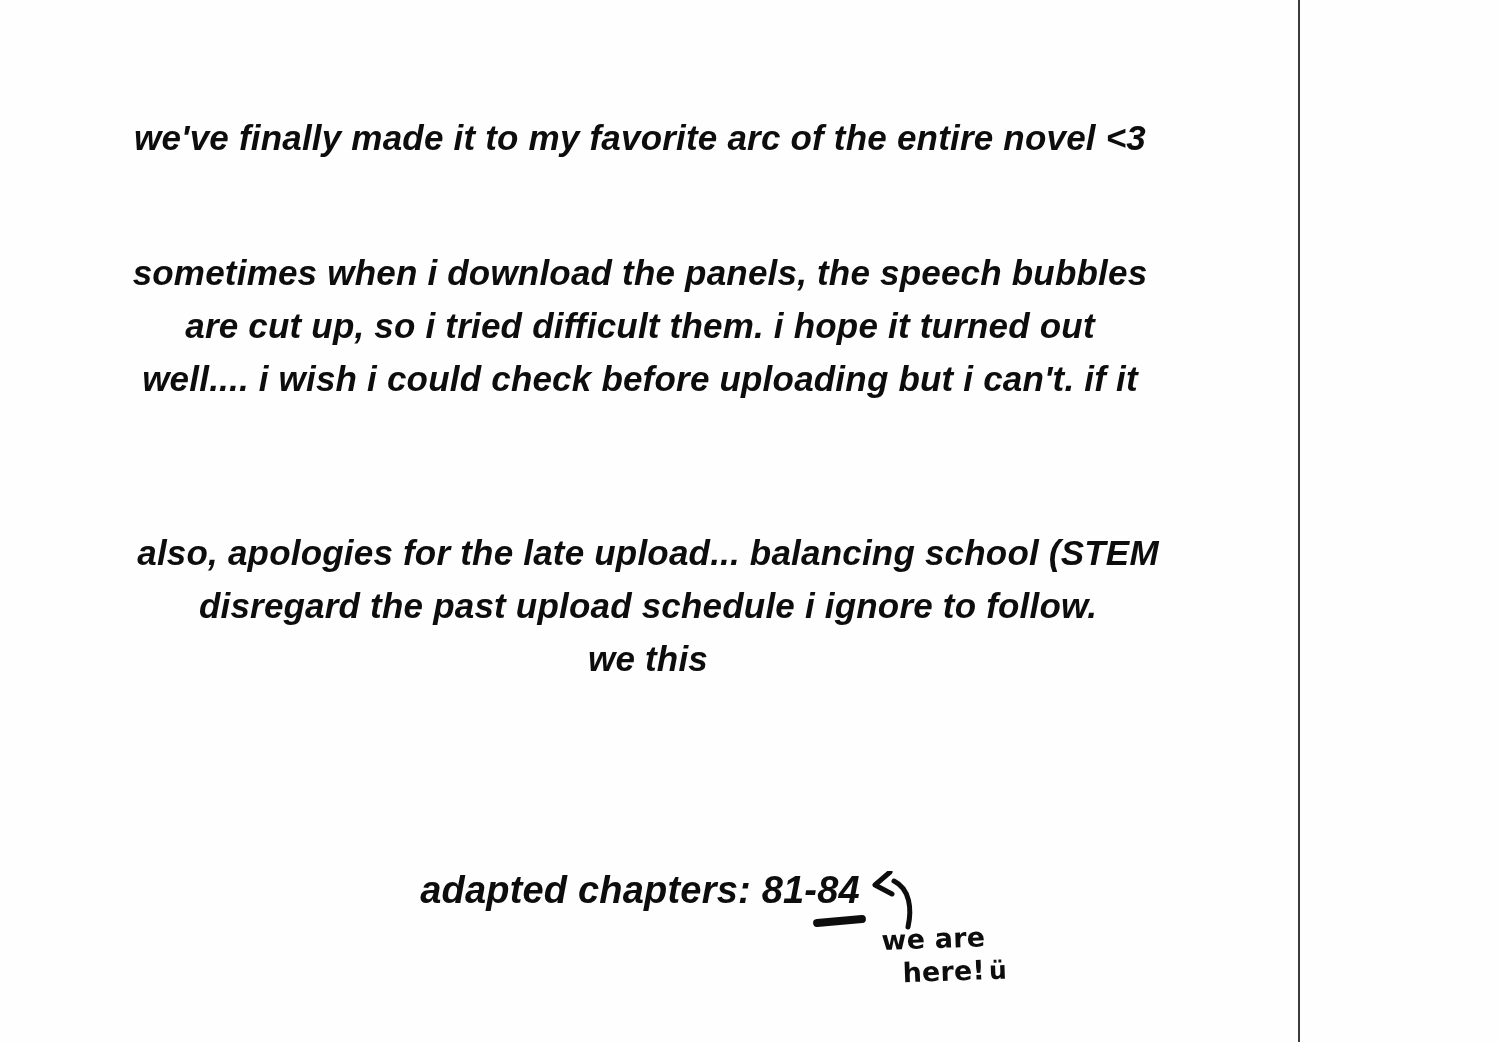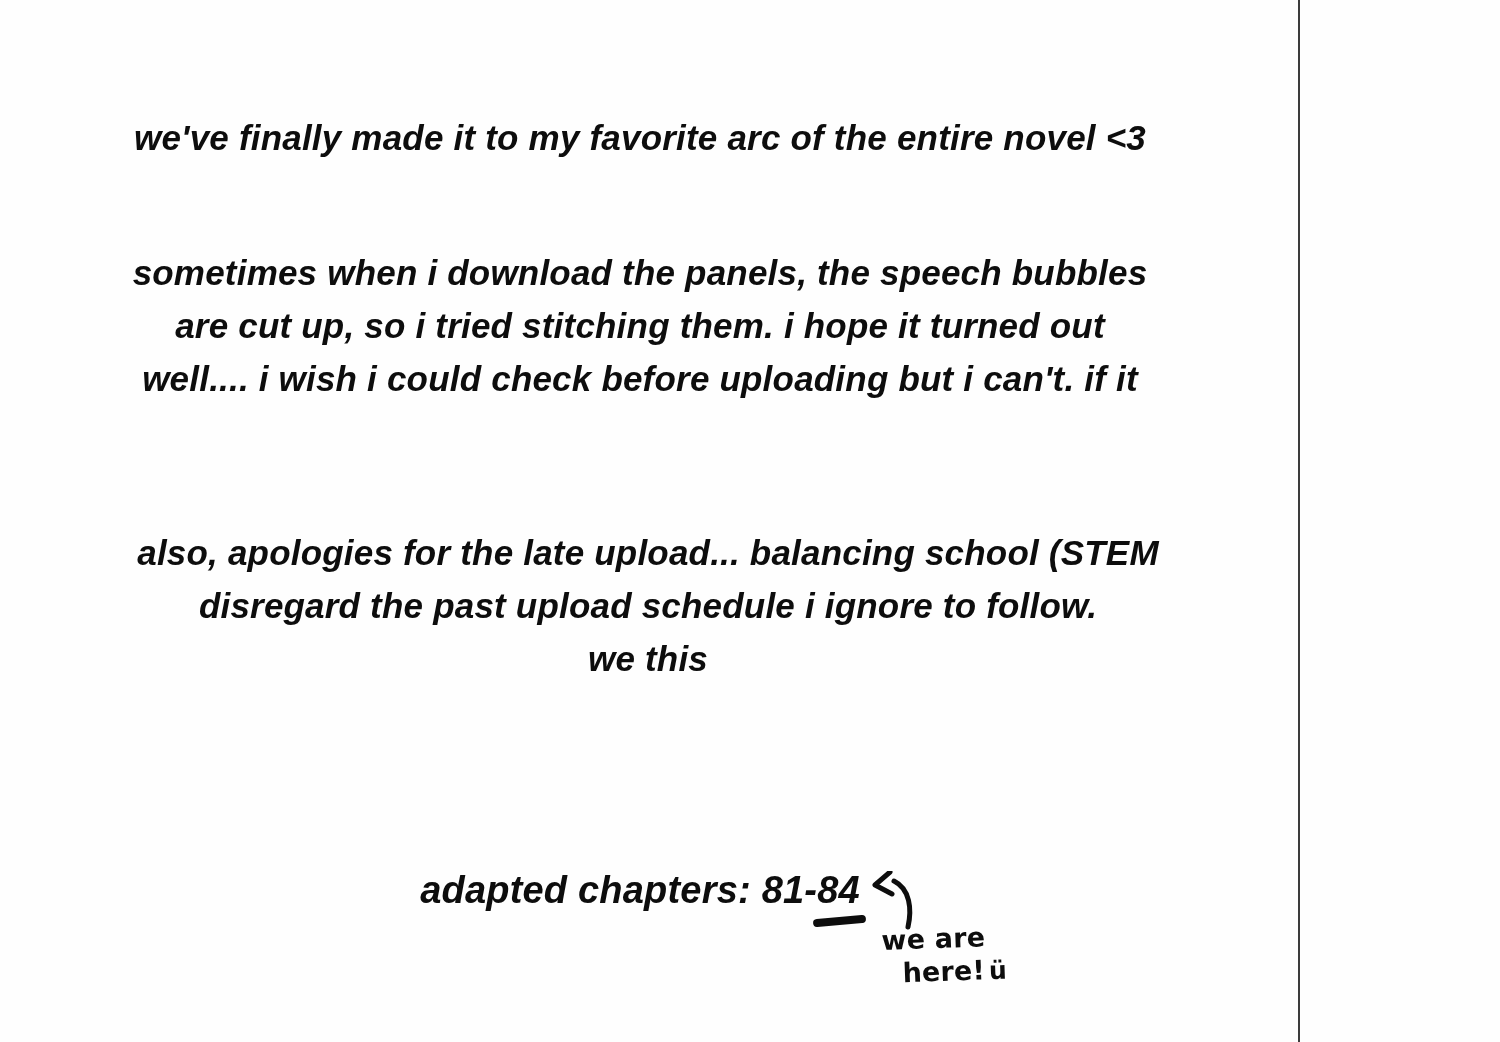--- a/index.html
+++ b/index.html
@@ -109,21 +109,21 @@
 <body>
 
 <div class="page">
 
   <div class="edge-line"></div>
 
   <p class="comic intro">we've finally made it to my favorite arc of the entire novel &lt;3</p>
 
   <div class="comic para para-stitching">
     <p>sometimes when i download the panels, the speech bubbles</p>
-    <p>are cut up, so i tried stitching them. i hope it turned out</p>
+    <p>are cut up, so i tried difficult them. i hope it turned out</p>
     <p>well.... i wish i could check before uploading but i can't. if it</p>
   </div>
 
   <div class="comic para para-apology">
     <p>also, apologies for the late upload... balancing school (STEM</p>
     <p>disregard the past upload schedule i ignore to follow.</p>
     <p>we this</p>
   </div>
 
   <div class="comic footer-line">

